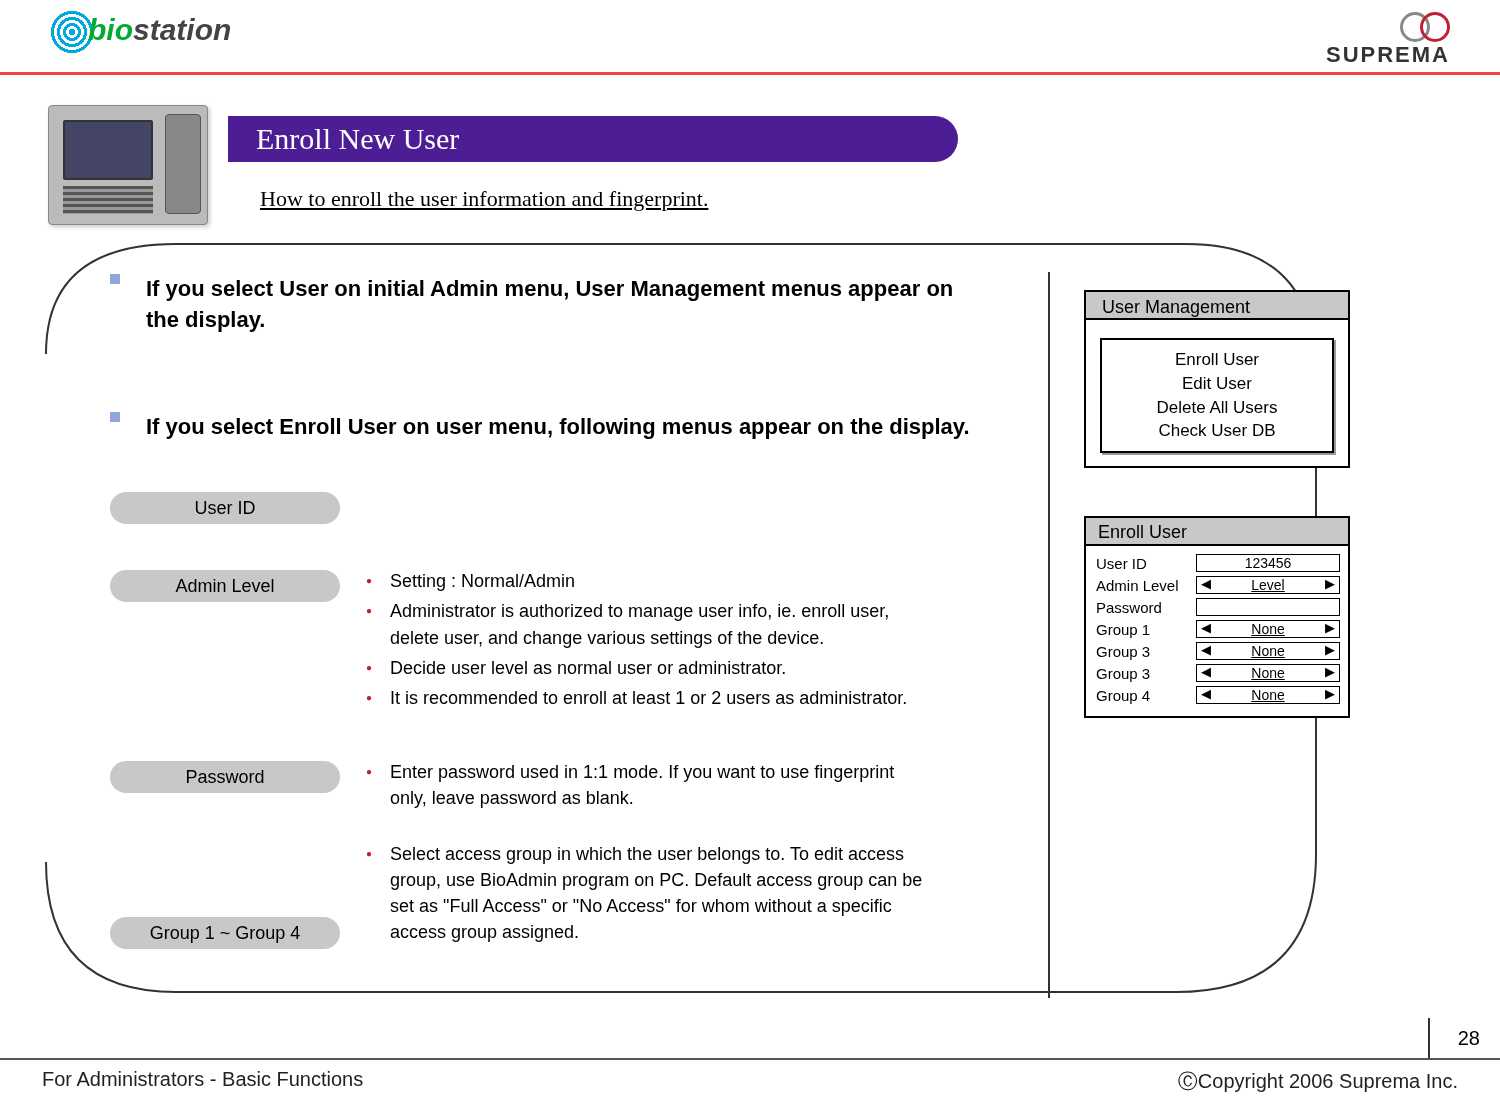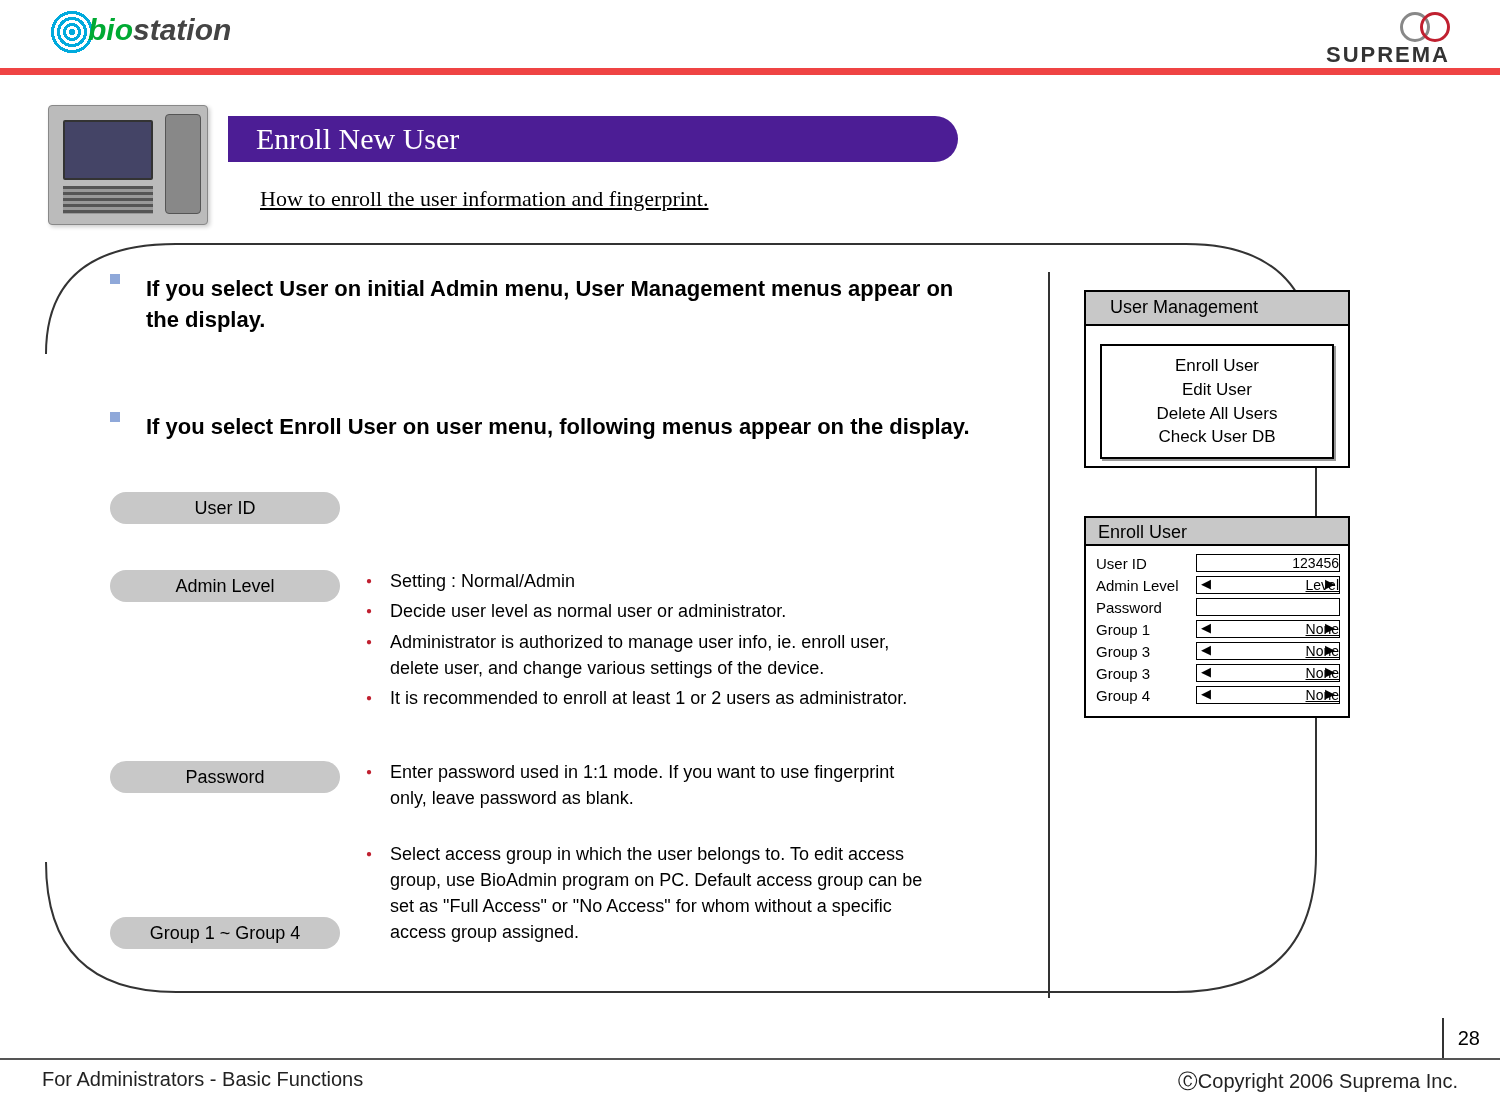--- a/index.html
+++ b/index.html
@@ -12,21 +12,21 @@
     overflow: hidden;
   }
   .page {
     position: absolute;
     left: 0; top: 0; width: 1500px; height: 1116px;
     background: #fff;
   }
   .header {
     position: absolute;
     left: 0; top: 0; width: 100%; height: 75px;
-    border-bottom: 7px solid #ef4444;
+    border-bottom: 3px solid #ef4444;
   }
   .logo-left {
     position: absolute; left: 50px; top: 10px;
     font-style: italic; font-weight: bold; font-size: 30px;
     color: #444;
   }
   .logo-left .swirl {
     display: inline-block; width: 44px; height: 44px;
     border-radius: 50%;
     background: repeating-radial-gradient(circle, #00aadd 0 3px, #fff 3px 6px);
@@ -150,22 +150,22 @@
   }
 
   .menu-box {
     position: absolute; left: 1084px;
     width: 266px;
     background: #fff;
     border: 2px solid #000;
   }
   .menu-box1 { top: 290px; height: 178px; }
   .menu-box1 .mtitle {
-    background: #c8c8c8; height: 34px; line-height: 30px;
-    padding-left: 24px; font-size: 18px;
+    background: #c8c8c8; height: 28px; line-height: 30px;
+    padding-left: 16px; font-size: 18px;
     border-bottom: 2px solid #000;
   }
   .menu-box1 .inner {
     margin: 18px 14px 12px 14px;
     border: 2px solid #000;
     box-shadow: 2px 2px 0 #999;
     text-align: center;
     padding: 8px 0;
     font-size: 17px;
     line-height: 1.4;
@@ -181,37 +181,37 @@
     padding: 6px 8px 10px 10px;
     font-size: 15px;
   }
   .menu-box2 .frow {
     display: flex; align-items: center; height: 22px;
   }
   .menu-box2 .flabel { width: 100px; }
   .menu-box2 .fval {
     flex: 1; height: 18px;
     border: 1.5px solid #000;
-    text-align: right; line-height: 16px;
+    text-align: center; line-height: 16px;
     font-size: 14px;
     position: relative;
   }
   .menu-box2 .fval.sel::before,
   .menu-box2 .fval.sel::after {
     position: absolute; top: -1px; font-size: 13px; color: #000;
   }
   .menu-box2 .fval.sel::before { content: "◀"; left: 4px; }
   .menu-box2 .fval.sel::after  { content: "▶"; right: 4px; }
   .menu-box2 .fval .u { text-decoration: underline; }
 
   .page-num {
     position: absolute; right: 20px; top: 1018px;
     font-size: 20px; color: #000;
     border-left: 2px solid #333;
-    padding-left: 14px;
+    padding-left: 28px;
     height: 40px;
     display: flex; align-items: center;
   }
   .footer-left {
     position: absolute; left: 42px; top: 1068px;
     font-size: 20px; color: #222;
   }
   .footer-right {
     position: absolute; right: 42px; top: 1068px;
     font-size: 20px; color: #222;
@@ -264,22 +264,22 @@
     </div>
 
     <div id="options-container">
         <div class="option-row" style="margin-bottom: 44px;">
           <div class="opt-pill">User ID</div>
         </div>
         <div class="option-row" style="margin-bottom: 44px;">
           <div class="opt-pill">Admin Level</div>
           <ul class="opt-bullets">
             <li>Setting : Normal/Admin</li>
+            <li>Administrator is authorized to manage user info, ie. enroll user, delete user, and change various settings of the device.</li>
             <li>Decide user level as normal user or administrator.</li>
-            <li>Administrator is authorized to manage user info, ie. enroll user, delete user, and change various settings of the device.</li>
             <li>It is recommended to enroll at least 1 or 2 users as administrator.</li>
           </ul>
         </div>
         <div class="option-row" style="margin-bottom: 26px;">
           <div class="opt-pill">Password</div>
           <ul class="opt-bullets">
             <li>Enter password used in 1:1 mode. If you want to use fingerprint only, leave password as blank.</li>
           </ul>
         </div>
         <div class="option-row" style="margin-bottom: 16px; align-items: flex-end;">

